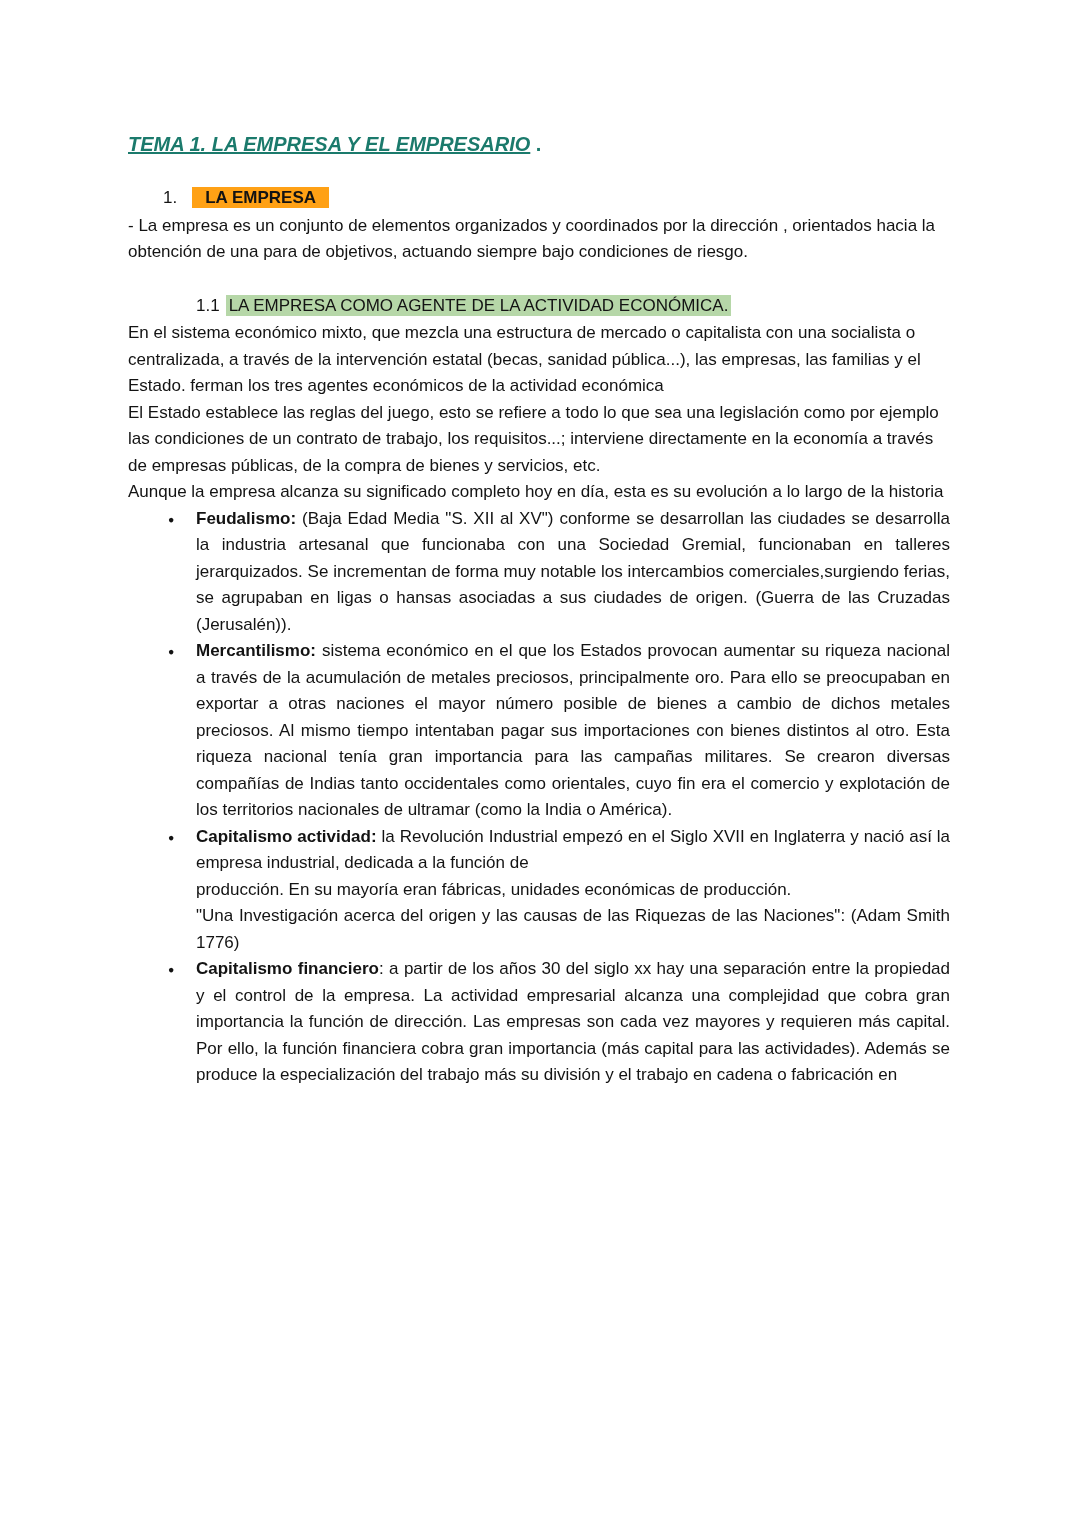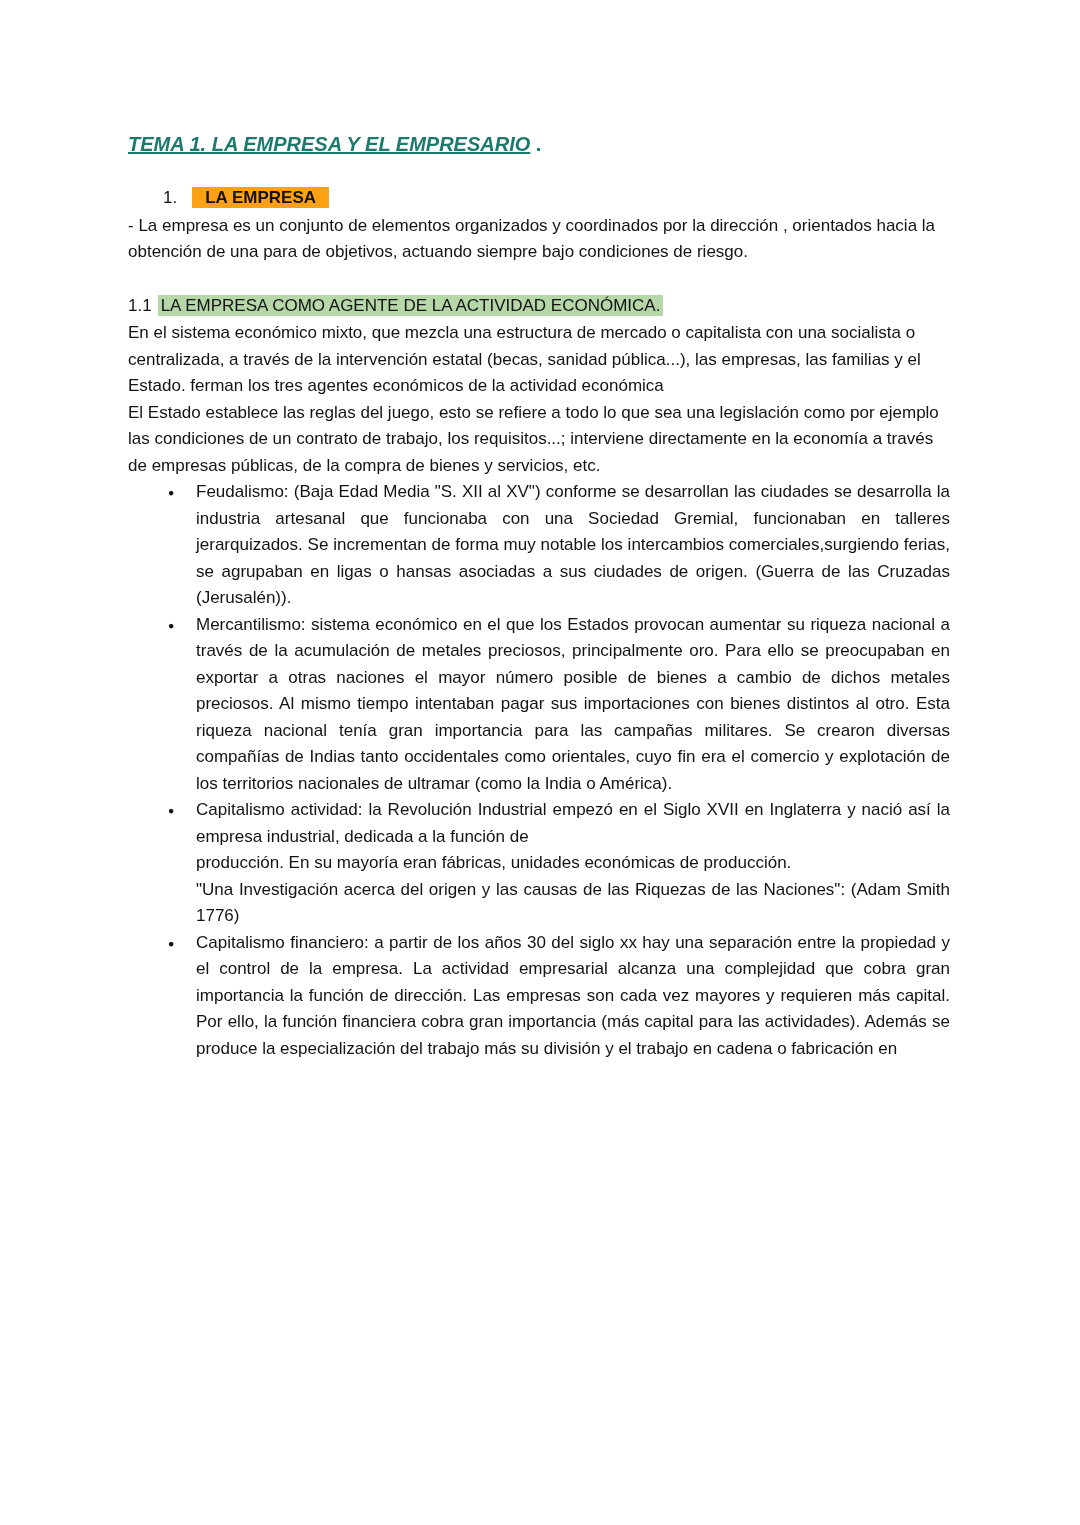--- a/index.html
+++ b/index.html
@@ -31,21 +31,21 @@
   .h-main .num { display: inline-block; margin-right: 15px; font-weight: normal; }
   .hl-orange {
     background: #ffa115;
     font-weight: bold;
     padding: 1px 13px;
   }
   .hl-green {
     background: #b6d7a8;
     padding: 1px 3px;
   }
-  .h-sub { margin-top: 27px; margin-bottom: 1px; }
+  .h-sub { margin-top: 27px; margin-bottom: 1px; margin-left: 68px; }
   .h-sub .num { display: inline-block; margin-right: 6px; }
   .h-sub .h-dot { color: #131313; }
 
   .para { margin: 0; }
 
   .bullets { list-style: none; }
   .bullet {
     display: flex;
     margin-left: 40px;
   }
@@ -53,21 +53,21 @@
     flex: 0 0 28px;
     width: 28px;
     font-size: 10.5px;
     line-height: 26.5px;
     color: #131313;
   }
   .bullet-body {
     flex: 1;
     text-align: justify;
   }
-  .bullet-term { font-weight: normal; }
+  .bullet-term { font-weight: bold; }
   .bullet-text { white-space: pre-line; }
 </style>
 </head>
 <body>
 
 <div class="page">
 
   <h1 class="doc-title">
     <span class="t-underline">TEMA 1. LA EMPRESA Y EL EMPRESARIO</span><span class="t-dot"> .</span>
   </h1>
@@ -76,20 +76,21 @@
     <span class="num">1.</span><span class="hl-orange">LA EMPRESA</span>
   </div>
   <p class="para">- La empresa es un conjunto de elementos organizados y coordinados por la dirección , orientados hacia la obtención de una para de objetivos, actuando siempre bajo condiciones de riesgo.</p>
 
   <div class="h-sub">
     <span class="num">1.1</span><span class="hl-green">LA EMPRESA COMO AGENTE DE LA ACTIVIDAD ECONÓMICA.</span>
   </div>
   <p class="para">En el sistema económico mixto, que mezcla una estructura de mercado o capitalista con una socialista o centralizada, a través de la intervención estatal (becas, sanidad pública...), las empresas, las familias y el Estado. ferman los tres agentes económicos de la actividad económica</p>
   <p class="para">El Estado establece las reglas del juego, esto se refiere a todo lo que sea una legislación como por ejemplo las condiciones de un contrato de trabajo, los requisitos...; interviene directamente en la economía a través de empresas públicas, de la compra de bienes y servicios, etc.</p>
 
+  <p class="para">Aunque la empresa alcanza su significado completo hoy en día, esta es su evolución a lo largo de la historia</p>
 
   <ul class="bullets">
 
     <li class="bullet">
       <span class="bullet-marker">●</span>
       <span class="bullet-body"><span class="bullet-term">Feudalismo:</span><span class="bullet-text"> (Baja Edad Media "S. XII al XV") conforme se desarrollan las ciudades se desarrolla la industria artesanal que funcionaba con una Sociedad Gremial, funcionaban en talleres jerarquizados. Se incrementan de forma muy notable los intercambios comerciales,surgiendo ferias, se agrupaban en ligas o hansas asociadas a sus ciudades de origen. (Guerra de las Cruzadas (Jerusalén)).</span></span>
     </li>
 
     <li class="bullet">
       <span class="bullet-marker">●</span>

